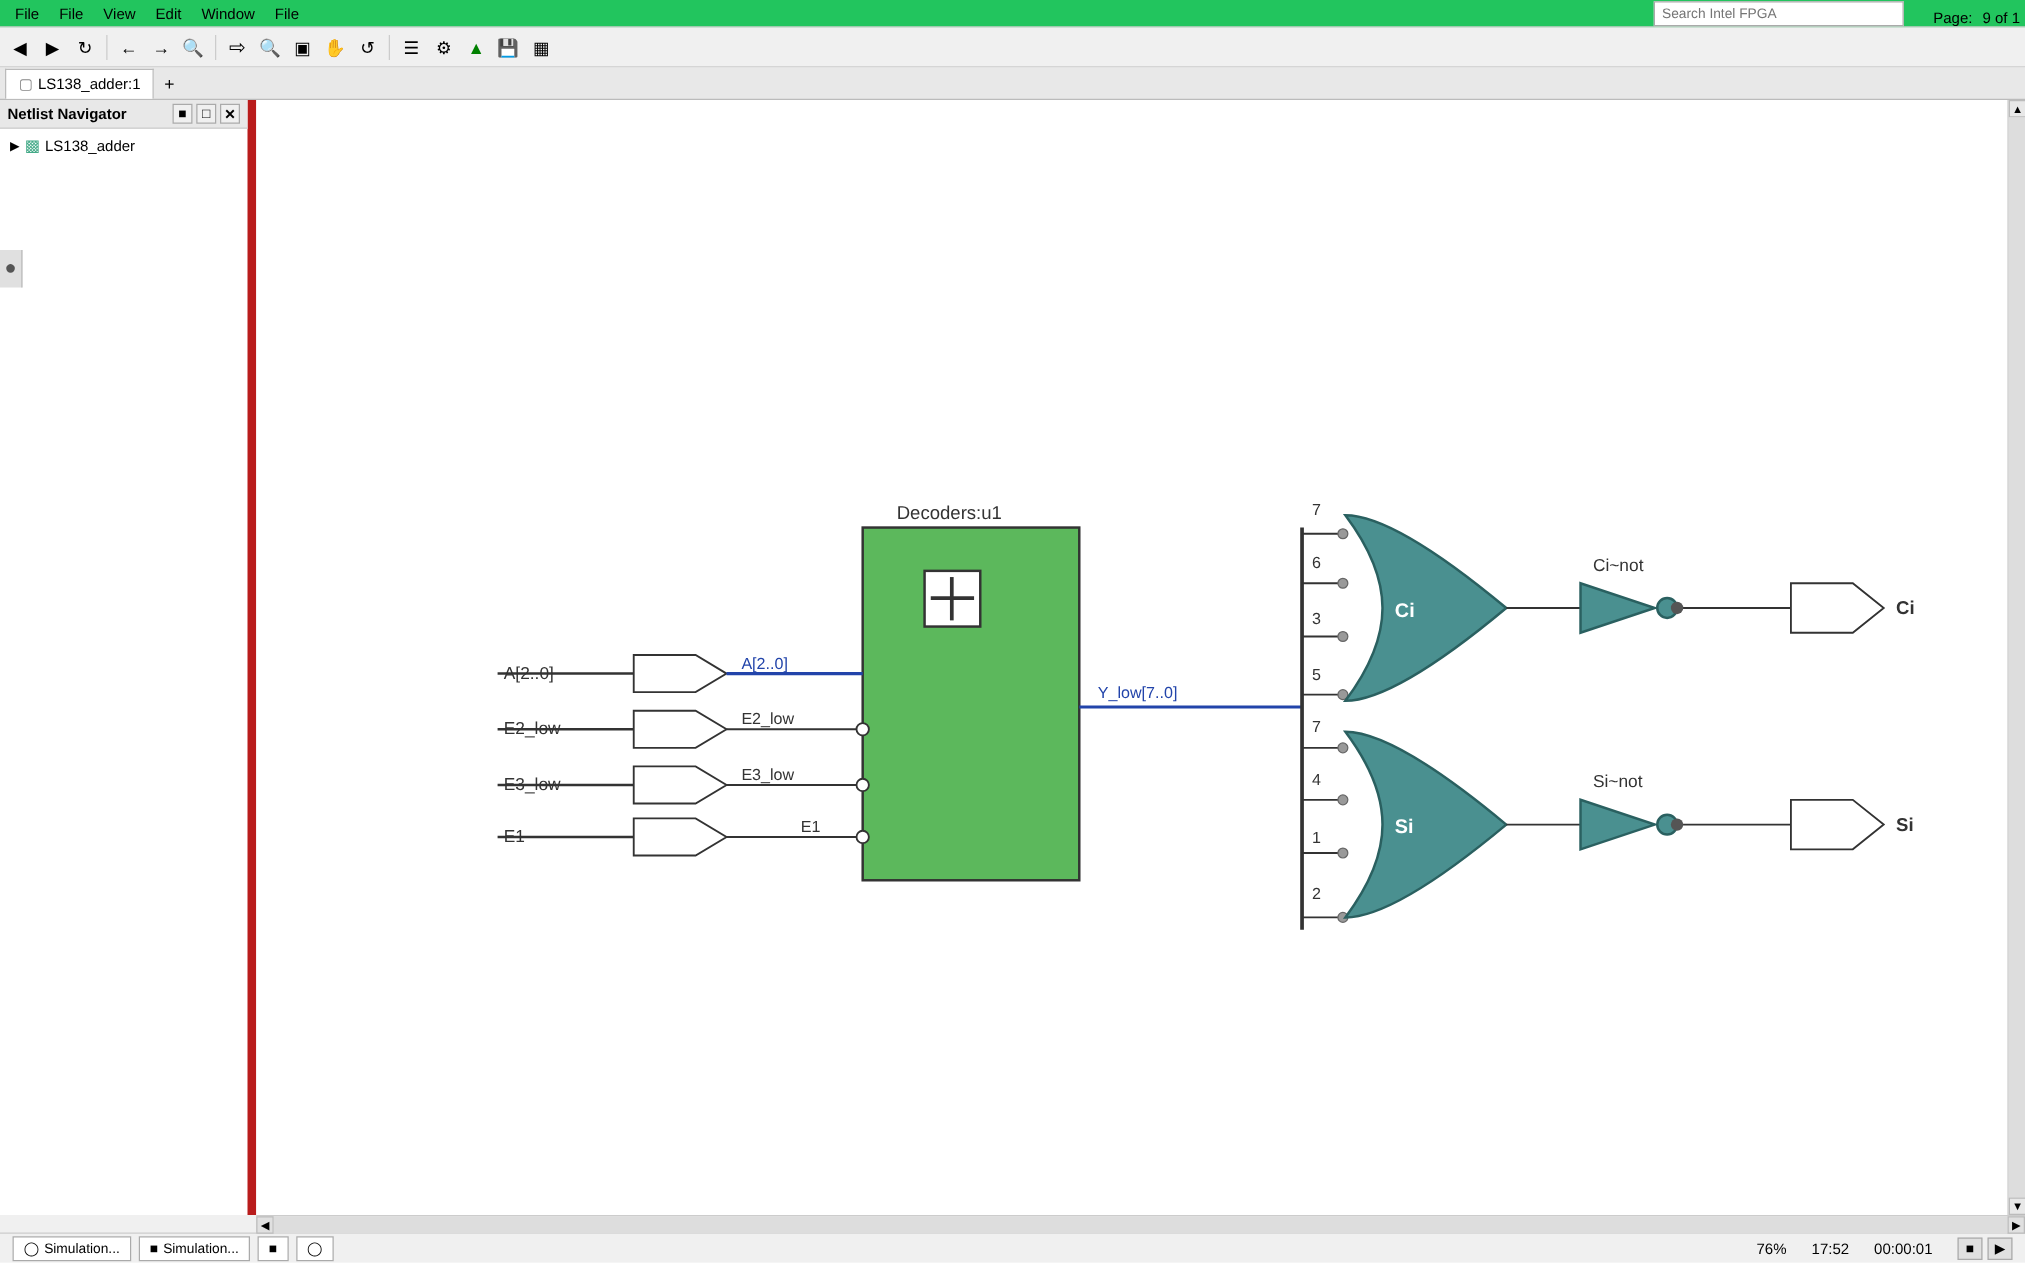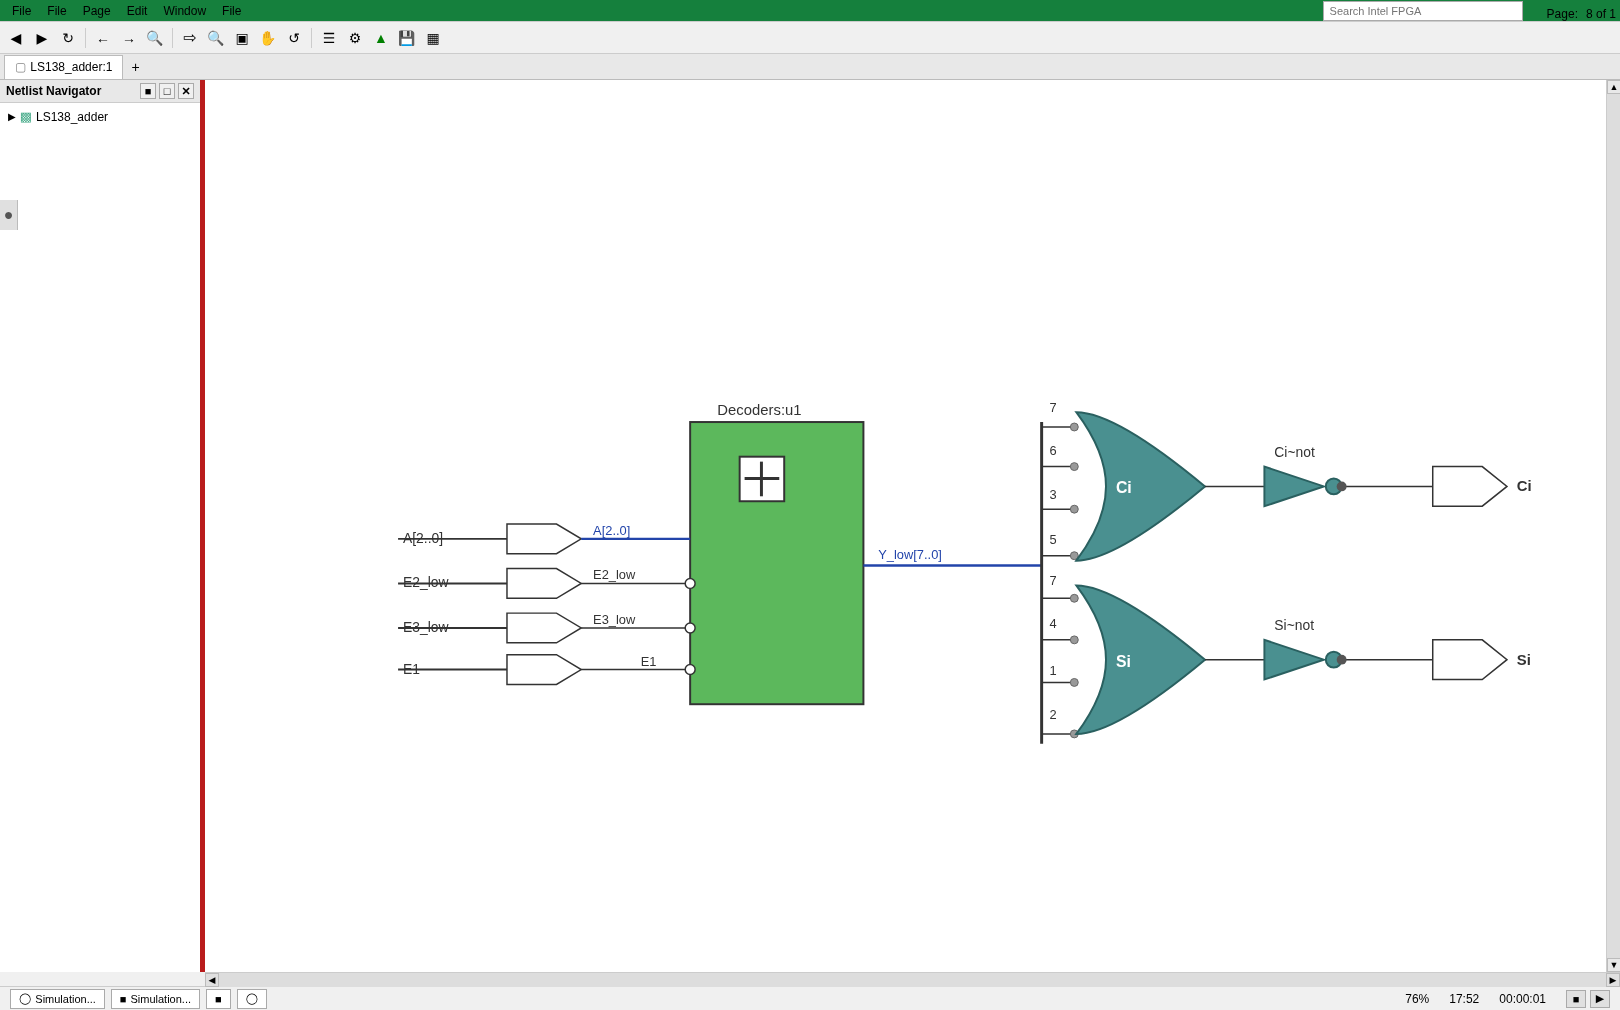--- a/index.html
+++ b/index.html
@@ -1,35 +1,35 @@
 <!DOCTYPE html>
 <html><head>
   <meta charset="utf-8">
   <style>
     * { margin: 0; padding: 0; box-sizing: border-box; }
     body { font-family: 'Segoe UI', Arial, sans-serif; font-size: 12px; background: #f0f0f0; overflow: hidden; width: 1620px; height: 1010px; }
 
     
-    #menubar { display: flex; align-items: center; background: #15803d; border-bottom: 1px solid #ccc; padding: 2px 4px; height: 22px; }
+    #menubar { display: flex; align-items: center; background: #22c55e; border-bottom: 1px solid #ccc; padding: 2px 4px; height: 22px; }
     .menu-item { padding: 2px 8px; cursor: pointer; font-size: 12px; }
 
     
     #toolbar { display: flex; align-items: center; background: #f0f0f0; border-bottom: 1px solid #ccc; padding: 2px 4px; height: 32px; gap: 2px; }
     .tb-btn { width: 24px; height: 24px; display: flex; align-items: center; justify-content: center; cursor: pointer; border: 1px solid transparent; font-size: 14px; }
     .tb-sep { width: 1px; height: 20px; background: #ccc; margin: 0 3px; }
     .tb-search { margin-left: auto; display: flex; align-items: flex-end; gap: 4px; }
     .tb-search input { border: 1px solid #aaa; padding: 2px 6px; width: 180px; height: 20px; font-size: 11px; background: white; }
 
     
     #tabbar { display: flex; align-items: center; background: #e8e8e8; border-bottom: 1px solid #bbb; height: 26px; padding-left: 4px; }
     .tab { display: flex; align-items: center; padding: 3px 10px; background: white; border: 1px solid #bbb; border-bottom: none; font-size: 12px; cursor: pointer; height: 24px; gap: 4px; }
     .tab-add { padding: 3px 8px; cursor: pointer; font-size: 14px; }
 
     
-    #sidebar { width: 205px; background: white; border-right: 5px solid #b91c1c; display: flex; flex-direction: column; justify-content: flex-end; }
+    #sidebar { width: 205px; background: white; border-right: 7px solid #b91c1c; display: flex; flex-direction: column; justify-content: flex-end; }
     .sidebar-header { display: flex; align-items: center; justify-content: space-between; padding: 3px 6px; background: #e8e8e8; border-bottom: 1px solid #ccc; font-size: 12px; font-weight: bold; }
     .sidebar-header-icons { display: flex; gap: 3px; }
     .sidebar-icon-btn { width: 16px; height: 16px; display: flex; align-items: center; justify-content: center; cursor: pointer; font-size: 11px; border: 1px solid #aaa; background: #f0f0f0; }
     .sidebar-tree { padding: 4px; flex: 1; }
     .tree-item { display: flex; align-items: center; gap: 4px; padding: 2px 4px; cursor: pointer; font-size: 12px; }
     .tree-arrow { font-size: 10px; }
     .tree-icon { color: #4a8; font-size: 13px; }
 
     
     #canvas-area { flex: 1; background: white; position: relative; overflow: hidden; }
@@ -50,28 +50,28 @@
     .outer-container { display: flex; flex-direction: column; height: calc(1010px - 22px - 32px - 26px - 24px); }
     .canvas-row { display: flex; flex: 1; overflow: hidden; }
     .canvas-and-vscroll { display: flex; flex: 1; }
   </style>
 </head>
 <body>
 
 <div id="menubar">
   <span class="menu-item">File</span>
   <span class="menu-item">File</span>
-  <span class="menu-item">Page</span>
+  <span class="menu-item">View</span>
   <span class="menu-item">Edit</span>
   <span class="menu-item">Window</span>
   <span class="menu-item">File</span>
   <div class="tb-search" style="margin-left:auto;">
     <input type="text" style="width: 200px;" placeholder="Search Intel FPGA">
     <span style="margin-left:20px;">Page:</span>
-    <span style="margin-left:4px;">8 of 1</span>
+    <span style="margin-left:4px;">9 of 1</span>
   </div>
 </div>
 
 <div id="toolbar">
   <div class="tb-btn">◀</div>
   <div class="tb-btn">▶</div>
   <div class="tb-btn">↻</div>
   <div class="tb-sep"></div>
   <div class="tb-btn">←</div>
   <div class="tb-btn">→</div>

